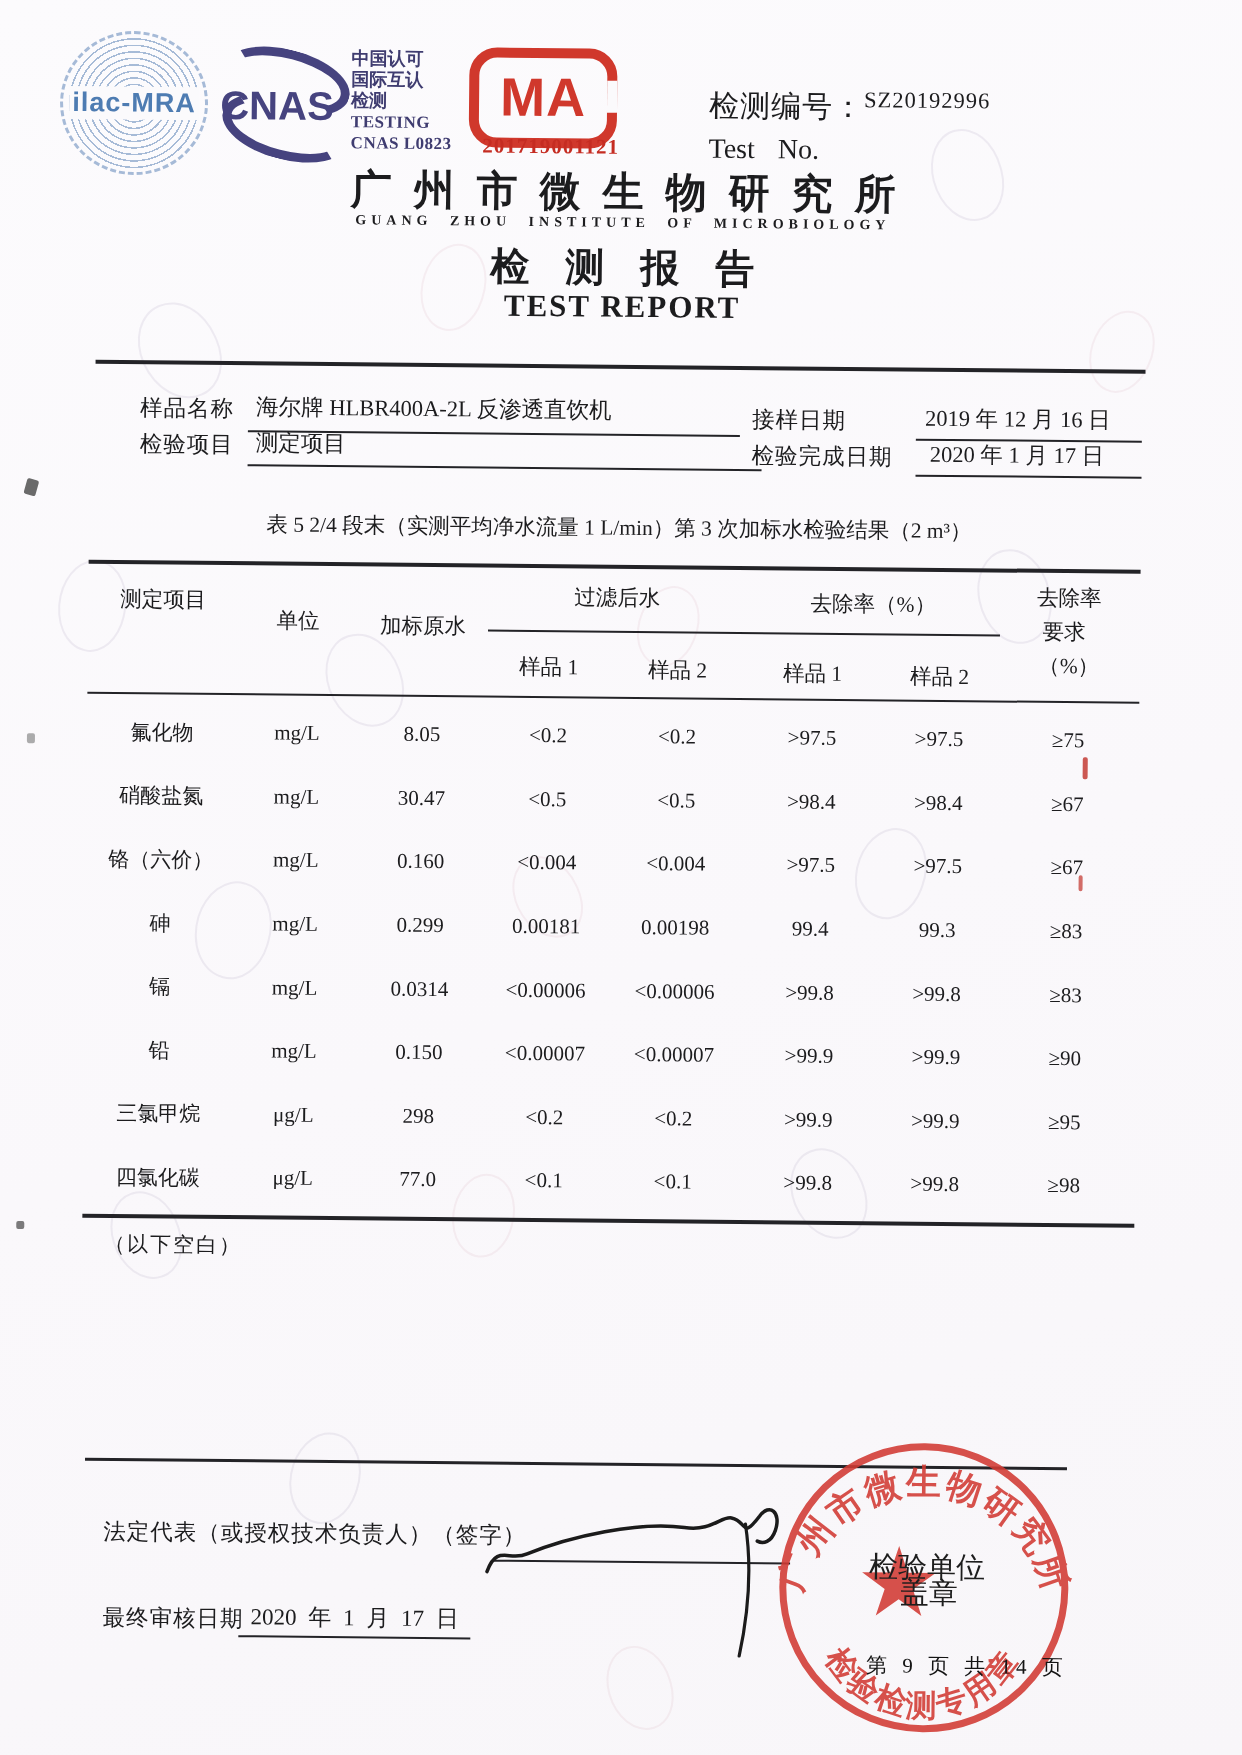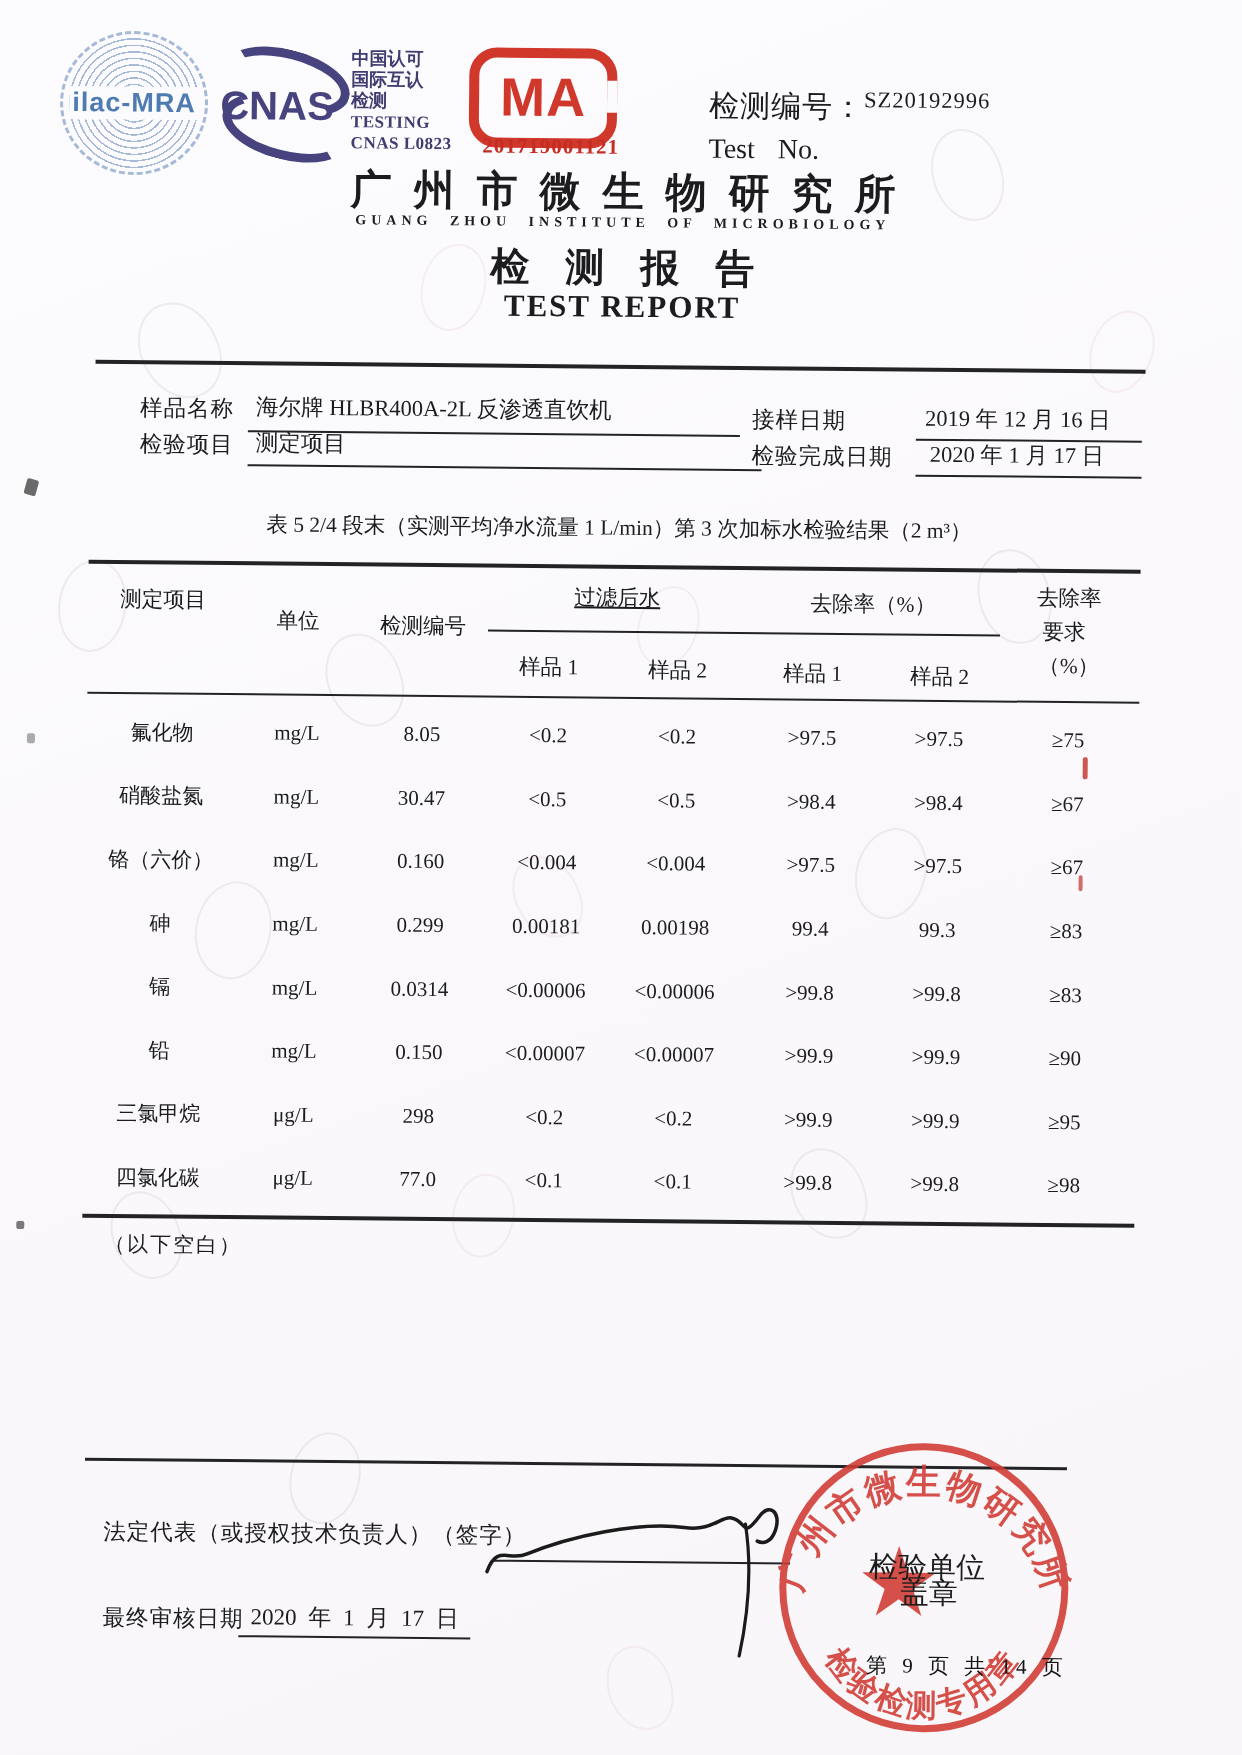--- a/index.html
+++ b/index.html
@@ -144,22 +144,22 @@
   <span class="lbl" style="left:752px;top:434px;">检验完成日期</span>
   <span class="val" style="left:930px;top:431px;">2020 年 1 月 17 日</span>
   <div class="rule" style="left:916px;top:467px;width:226px;height:1.5px;"></div>
 
   <div class="abs caption">表 5   2/4 段末（实测平均净水流量 1 L/min）第 3 次加标水检验结果（2 m³）</div>
 
   <div class="rule" style="left:90px;top:560px;width:1052px;height:3.5px;"></div>
 
   <span class="th cxy" style="left:165px;top:584px;">测定项目</span>
   <span class="th cxy" style="left:300px;top:604px;">单位</span>
-  <span class="th cxy" style="left:425px;top:608px;">检测编号</span>
-  <span class="th cxy" style="left:619px;top:578px;text-decoration:underline;">过滤后水</span>
+  <span class="th cxy" style="left:425px;top:608px;">加标原水</span>
+  <span class="th cxy" style="left:619px;top:578px;">过滤后水</span>
   <span class="th cxy" style="left:875px;top:582px;">去除率（%）</span>
   <span class="th cxy" style="left:1071px;top:574px;">去除率</span>
   <span class="th cxy" style="left:1066px;top:608px;">要求</span>
   <span class="th cxy" style="left:1071px;top:642px;">（%）</span>
 
   <div class="rule" style="left:490px;top:626px;width:512px;height:1.5px;"></div>
 
   <span class="th cxy" style="left:551px;top:648px;">样品 1</span>
   <span class="th cxy" style="left:680px;top:650px;">样品 2</span>
   <span class="th cxy" style="left:815px;top:652px;">样品 1</span>

